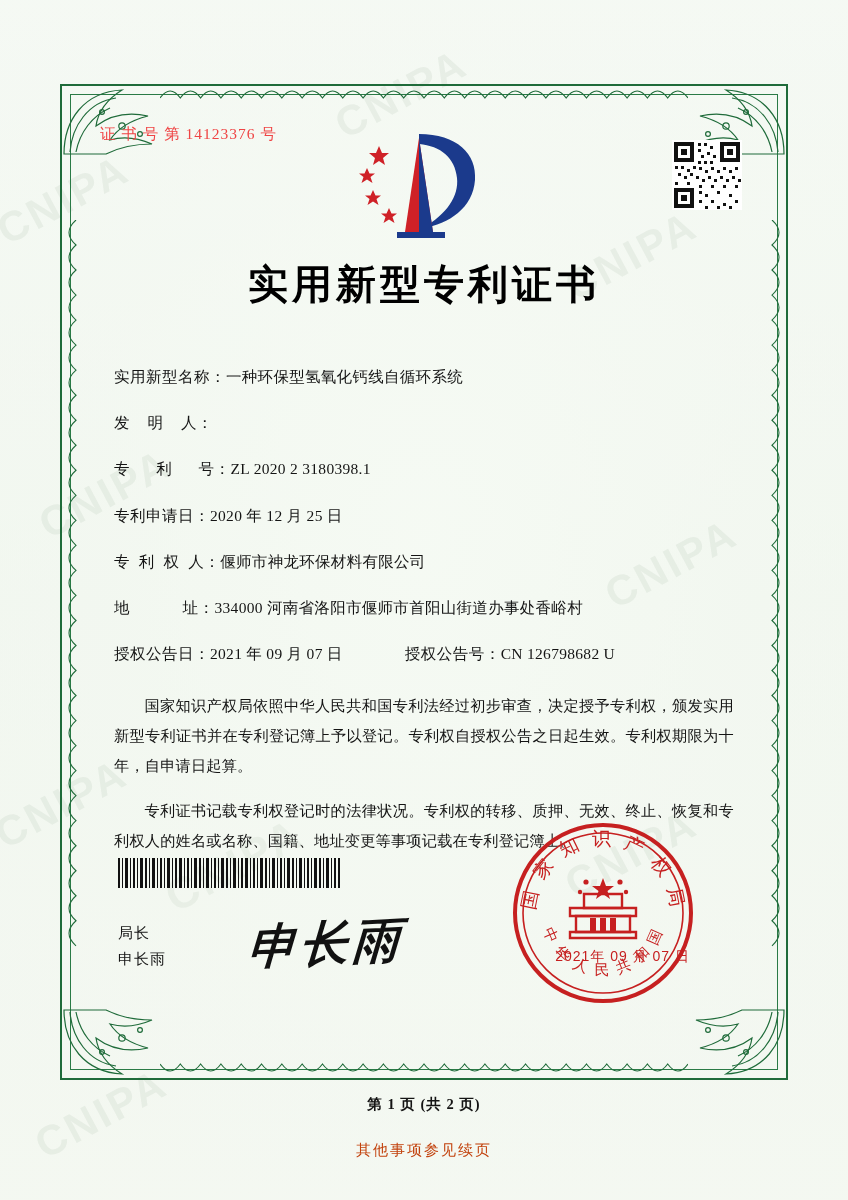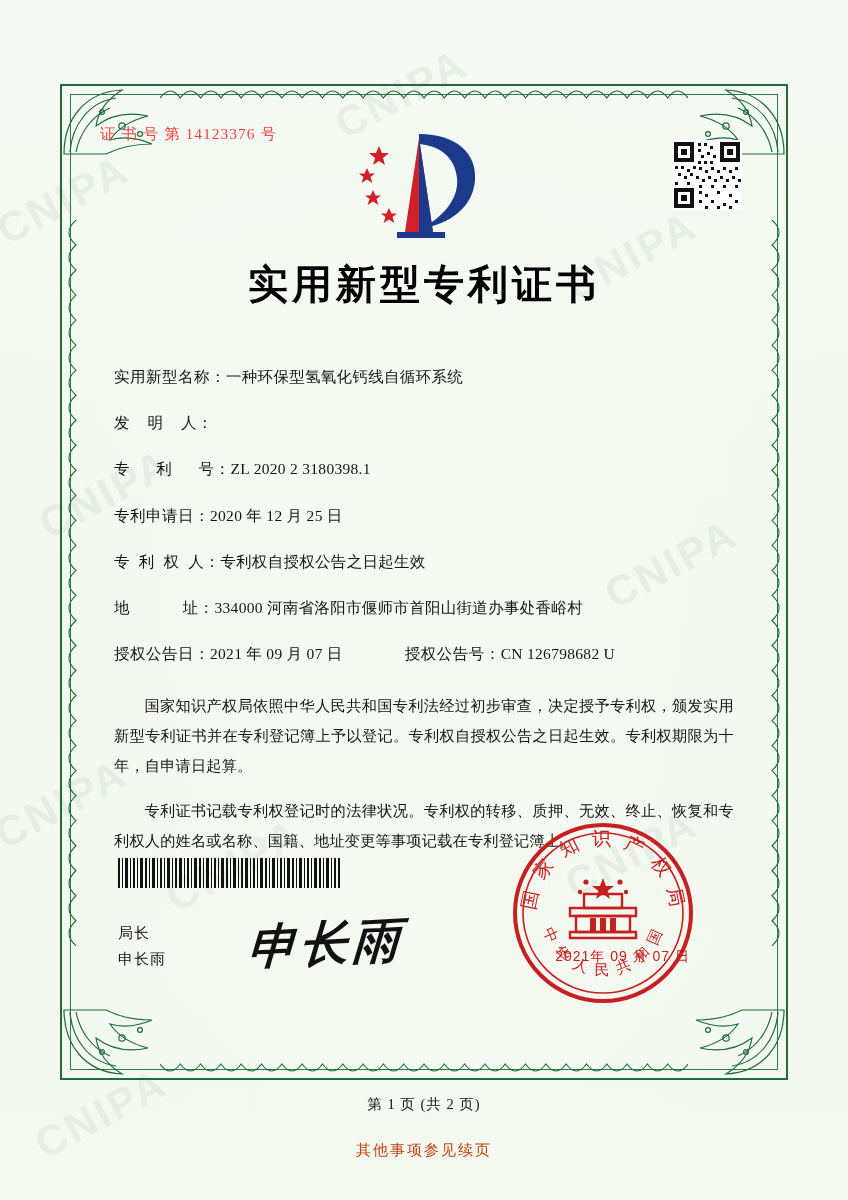--- a/index.html
+++ b/index.html
@@ -165,20 +165,21 @@
   .seal-date {
     position: absolute; right: 58px; bottom: 84px;
     font-size: 14px; color: #c62020; letter-spacing: 1px;
     font-family: "Liberation Sans", sans-serif;
   }
 
   .page-no {
     position: absolute; left: 0; right: 0; bottom: 86px;
     text-align: center; font-size: 14.5px; color: #141414;
     letter-spacing: 1px;
+    font-weight: bold;
   }
   .footnote {
     position: absolute; left: 0; right: 0; bottom: 40px;
     text-align: center; font-size: 15px; color: #c2410c;
     letter-spacing: 2px;
   }
 </style>
 </head>
 <body>
 
@@ -379,21 +380,21 @@
       <div class="frow">
         <span class="flabel">专      利      号：</span>
         <span class="fvalue">ZL 2020 2 3180398.1</span>
       </div>
       <div class="frow">
         <span class="flabel">专利申请日：</span>
         <span class="fvalue">2020 年 12 月 25 日</span>
       </div>
       <div class="frow">
         <span class="flabel">专  利  权  人：</span>
-        <span class="fvalue">专利权自授权公告之日起生效</span>
+        <span class="fvalue">偃师市神龙环保材料有限公司</span>
       </div>
       <div class="frow">
         <span class="flabel">地            址：</span>
         <span class="fvalue">334000 河南省洛阳市偃师市首阳山街道办事处香峪村</span>
       </div>
       <div class="frow dual">
         <span class="flabel">授权公告日：</span>
         <span class="fvalue">2021 年 09 月 07 日</span>
         <span class="spacer"></span>
         <span class="flabel">授权公告号：</span>

